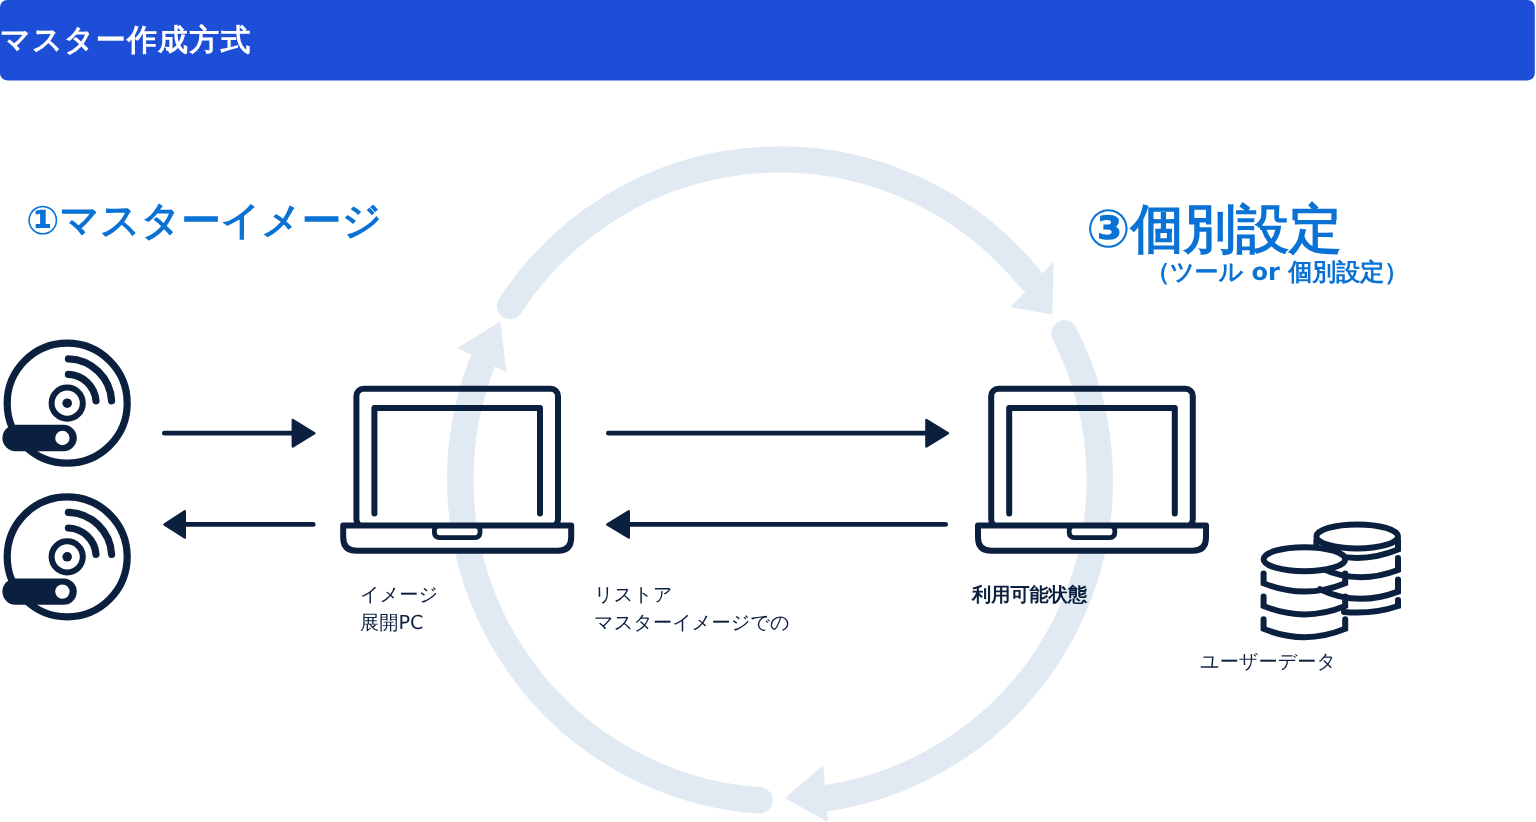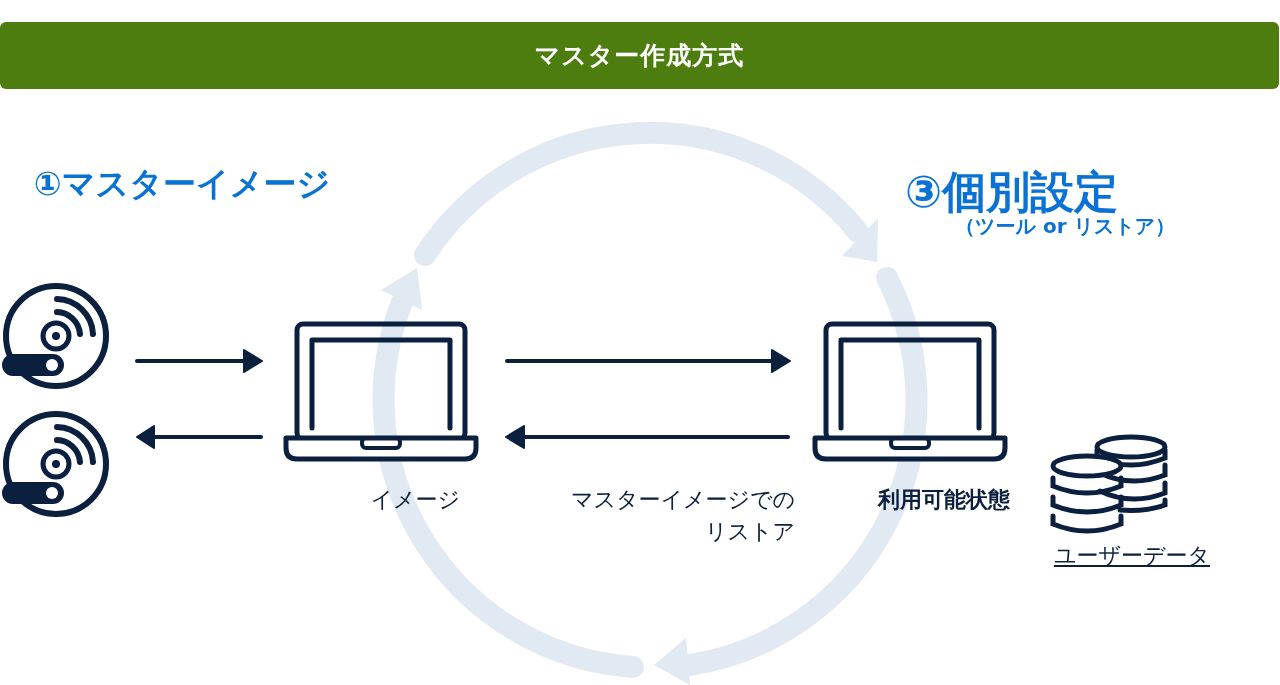--- a/index.html
+++ b/index.html
@@ -1,34 +1,34 @@
 <!DOCTYPE html>
 <html><head>
 <meta charset="utf-8">
 <style>
   html, body { margin: 0; padding: 0; background: #ffffff; }
   body { width: 1280px; height: 685px; position: relative; overflow: hidden;
          font-family: "DejaVu Sans", "Liberation Sans", sans-serif; }
   .header { position: absolute; left: 0; top: 0; width: 1279px; height: 67px;
-            background: #4d7c0f; border-radius: 6px;
-            display: flex; align-items: center; justify-content: center; margin-top: 22px; }
+            background: #1d4ed8; border-radius: 6px;
+            display: flex; align-items: center; justify-content: flex-start; }
   .header-title { color: #ffffff; font-size: 25px; font-weight: bold; letter-spacing: 1px; }
   svg.canvas { position: absolute; left: 0; top: 0; }
   .step-title { position: absolute; color: #0a72d4; font-weight: bold; text-align: center;
                 line-height: 1.3; }
-  .step1 { left: 0; top: 163px; width: 340px; font-size: 33px; padding-left: 12px; }
+  .step1 { left: 0; top: 163px; width: 340px; font-size: 33px; }
   .step2 { left: 470px; top: 163px; width: 340px; font-size: 33px; }
   .step3 { left: 905px; top: 163px; width: 230px; font-size: 44px; text-align: left; }
   .step3-sub { position: absolute; left: 955px; top: 213px; width: 260px; color: #0a72d4;
                font-weight: bold; font-size: 20px; }
-  .label { position: absolute; color: #0b1f3e; font-size: 22px; text-align: right; line-height: 1.45; }
+  .label { position: absolute; color: #0b1f3e; font-size: 16px; text-align: left; line-height: 1.45; }
   .lbl-pc { left: 300px; top: 484px; width: 160px; }
   .lbl-restore { left: 495px; top: 484px; width: 300px; }
   .lbl-avail { left: 810px; top: 484px; width: 200px; font-weight: bold; }
-  .lbl-user { left: 1000px; top: 540px; width: 210px; text-decoration: underline; }
+  .lbl-user { left: 1000px; top: 540px; width: 210px; }
 </style>
 </head>
 <body>
 
 <div class="header">
   <span class="header-title">マスター作成方式</span>
 </div>
 
 <svg class="canvas" width="1280" height="685" viewBox="0 0 1280 685">
 
@@ -113,26 +113,27 @@
 <div class="step-title step1">
   <div><span>①</span><span>マスターイメージ</span></div>
 </div>
 
 <div class="step-title step2">
 </div>
 
 <div class="step-title step3">
   <span>③</span><span>個別設定</span>
 </div>
-<div class="step3-sub">（ツール or リストア）</div>
+<div class="step3-sub">（ツール or 個別設定）</div>
 
 <div class="label lbl-pc">
   <div>イメージ</div>
+  <div>展開PC</div>
 </div>
 
 <div class="label lbl-restore">
+  <div>リストア</div>
   <div>マスターイメージでの</div>
-  <div>リストア</div>
 </div>
 
 <div class="label lbl-avail">利用可能状態</div>
 
 <div class="label lbl-user">ユーザーデータ</div>
 
 </body></html>

